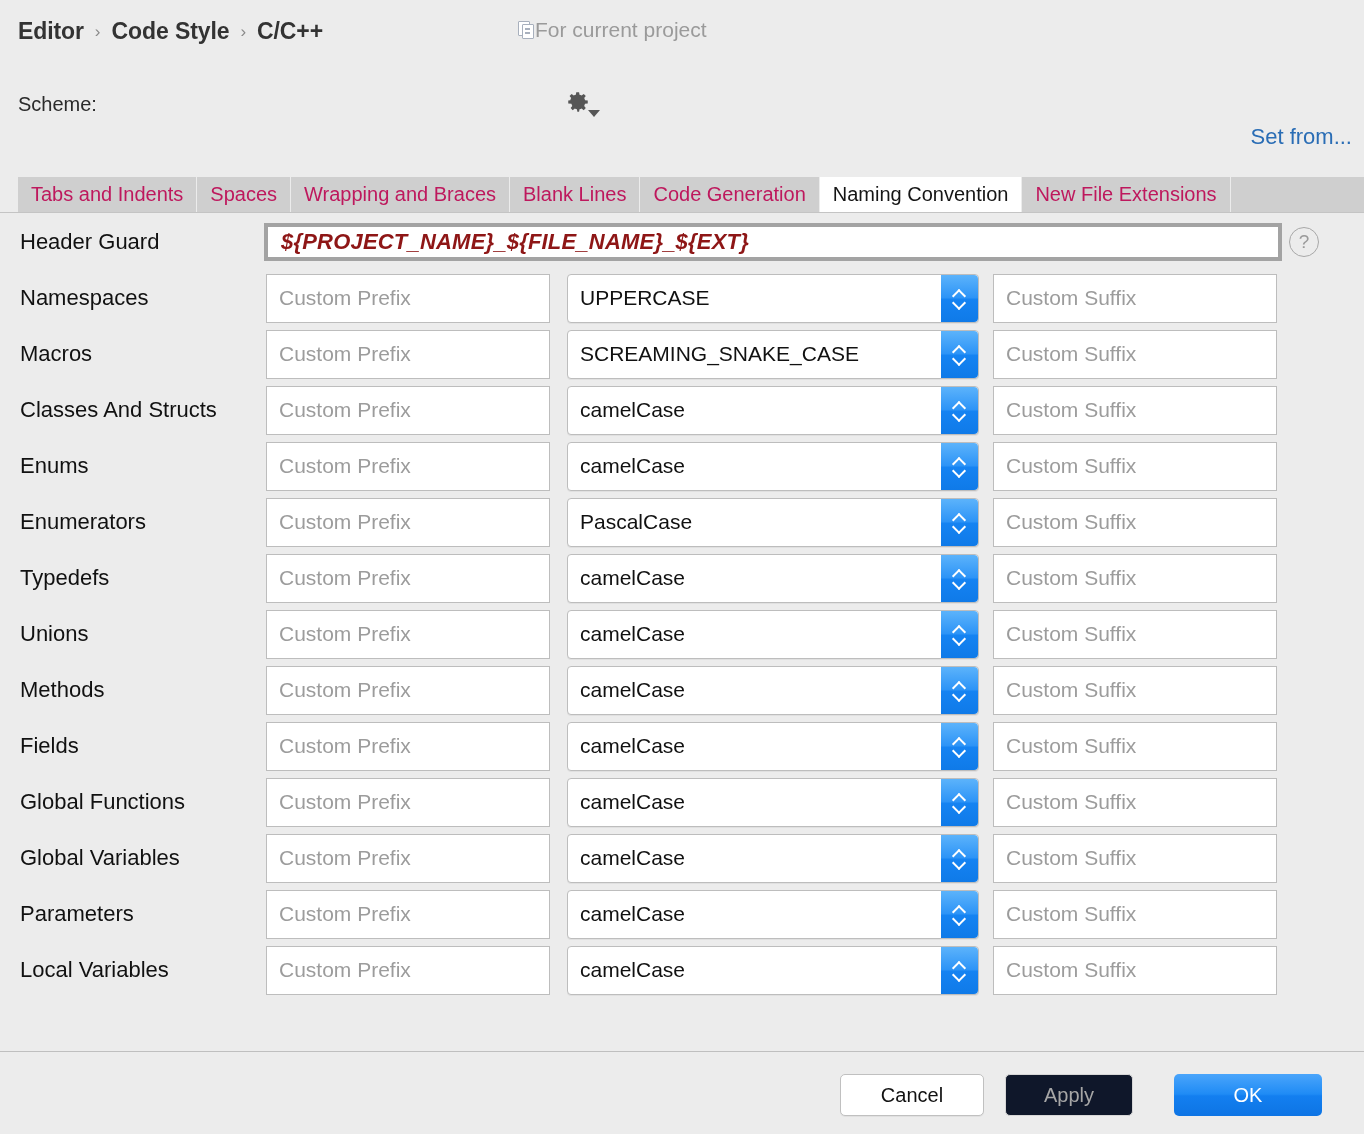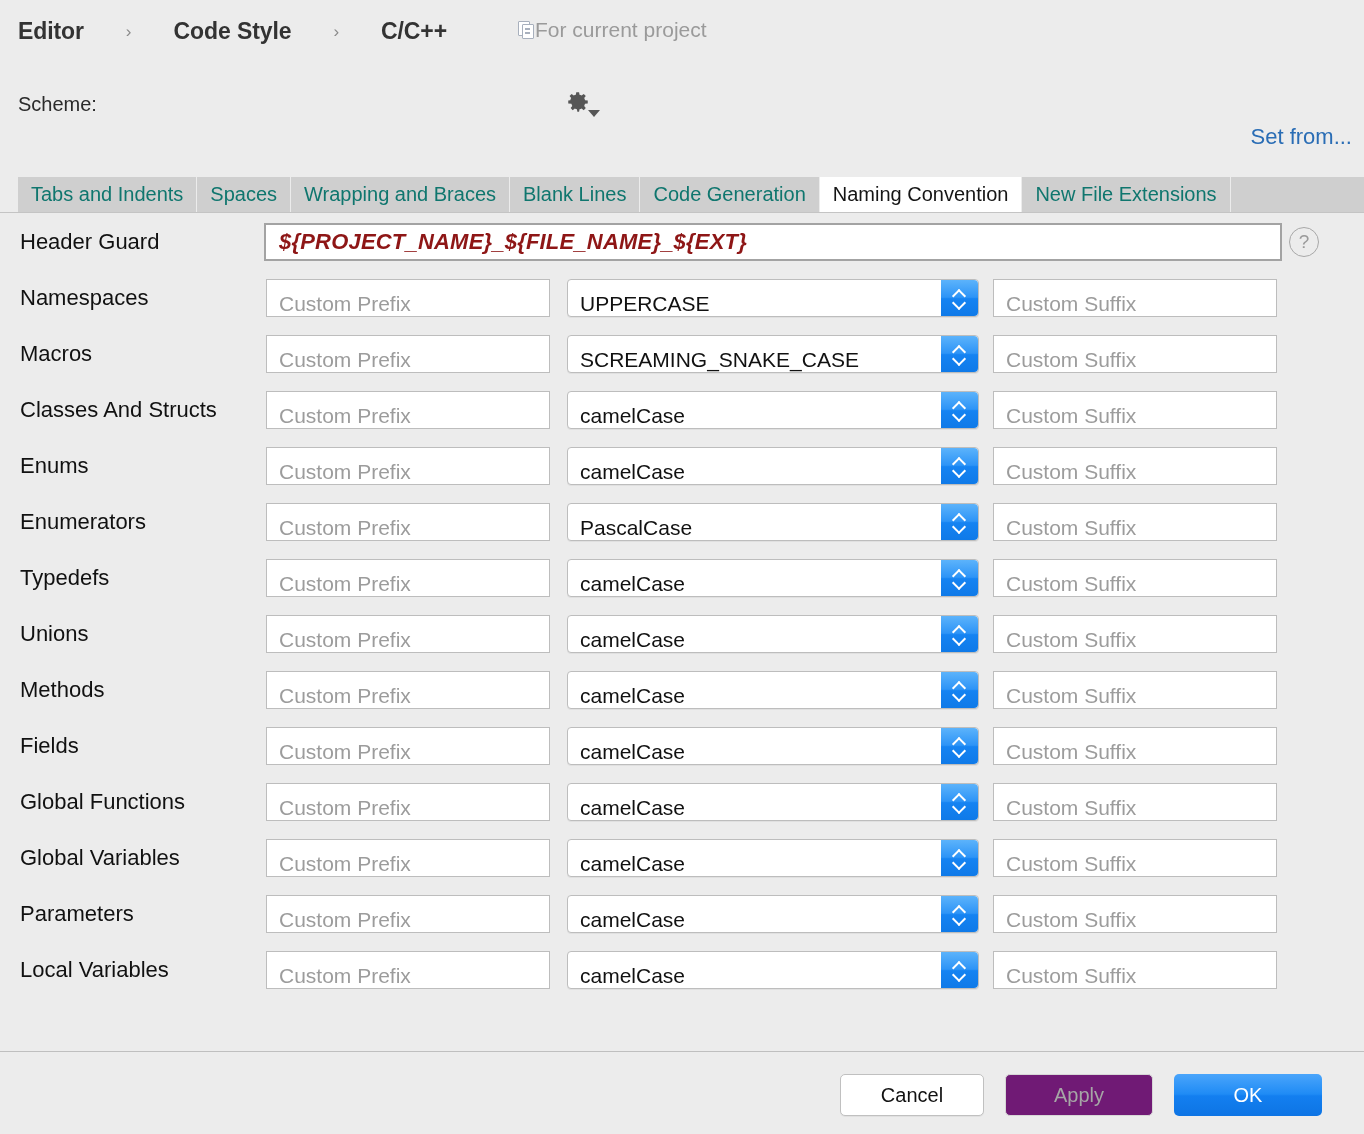--- a/index.html
+++ b/index.html
@@ -19,21 +19,20 @@
 
   
   #breadcrumb {
     position: absolute;
     left: 18px;
     top: 14px;
     height: 34px;
     display: flex;
     align-items: center;
     white-space: nowrap;
-    gap: 31px;
   }
   .crumb {
     font-size: 23px;
     font-weight: bold;
     color: #333333;
     letter-spacing: -0.1px;
   }
   .crumb-sep {
     font-size: 17px;
     color: #8a8a8a;
@@ -207,21 +206,21 @@
     box-sizing: border-box;
   }
   #tabbar .tab-leadgap {
     width: 18px;
     background: #ececec;
   }
   .tab {
     background: #cfcfcf;
     border-right: 1px solid #ececec;
     font-size: 20px;
-    color: #0f766e;
+    color: #be185d;
     display: flex;
     align-items: center;
     padding: 0 13px;
     white-space: nowrap;
     box-sizing: border-box;
   }
   .tab.active {
     background: #ffffff;
     color: #151515;
   }
@@ -246,26 +245,26 @@
   .row-label {
     position: absolute;
     left: 12px;
     font-size: 22px;
     color: #111111;
     white-space: nowrap;
     margin-left: 8px;
   }
   .field {
     position: absolute;
-    height: 38px;
+    height: 49px;
     box-sizing: border-box;
     background: #ffffff;
     border: 1px solid #bdbdbd;
     display: flex;
-    align-items: flex-end;
+    align-items: center;
     font-size: 21px;
   }
   .field .ph {
     padding-left: 12px;
     color: #9c9c9c;
   }
   .field .val {
     padding-left: 12px;
     color: #111111;
   }
@@ -278,21 +277,21 @@
     box-shadow: 0 1px 0 rgba(0,0,0,0.05);
   }
 
   #header-guard-row .hg-field {
     position: absolute;
     left: 264px;
     width: 1018px;
     height: 38px;
     box-sizing: border-box;
     background: #ffffff;
-    border: 2px solid #a3a3a3;
+    border: 4px solid #a3a3a3;
     display: flex;
     align-items: center;
   }
   #header-guard-row .hg-value {
     padding-left: 13px;
     font-size: 22px;
     font-weight: bold;
     font-style: italic;
     color: #8e1616;
     letter-spacing: 0.2px;
@@ -343,22 +342,22 @@
   #cancel-button {
     left: 840px;
     width: 144px;
     background: #ffffff;
     border: 1px solid #c0c0c0;
     color: #111111;
     box-shadow: 0 1px 0 rgba(0,0,0,0.05);
   }
   #apply-button {
     left: 1005px;
-    width: 148px;
-    background: #701a75;
+    width: 128px;
+    background: #0f172a;
     border: 1px solid #d6d6d6;
     color: #a6a6a6;
   }
   #ok-button {
     left: 1174px;
     width: 148px;
     border: none;
     color: #ffffff;
     background: linear-gradient(to bottom, #4aa5fb 0%, #1f8bf5 48%, #137ff0 52%, #0d74e4 100%);
   }

